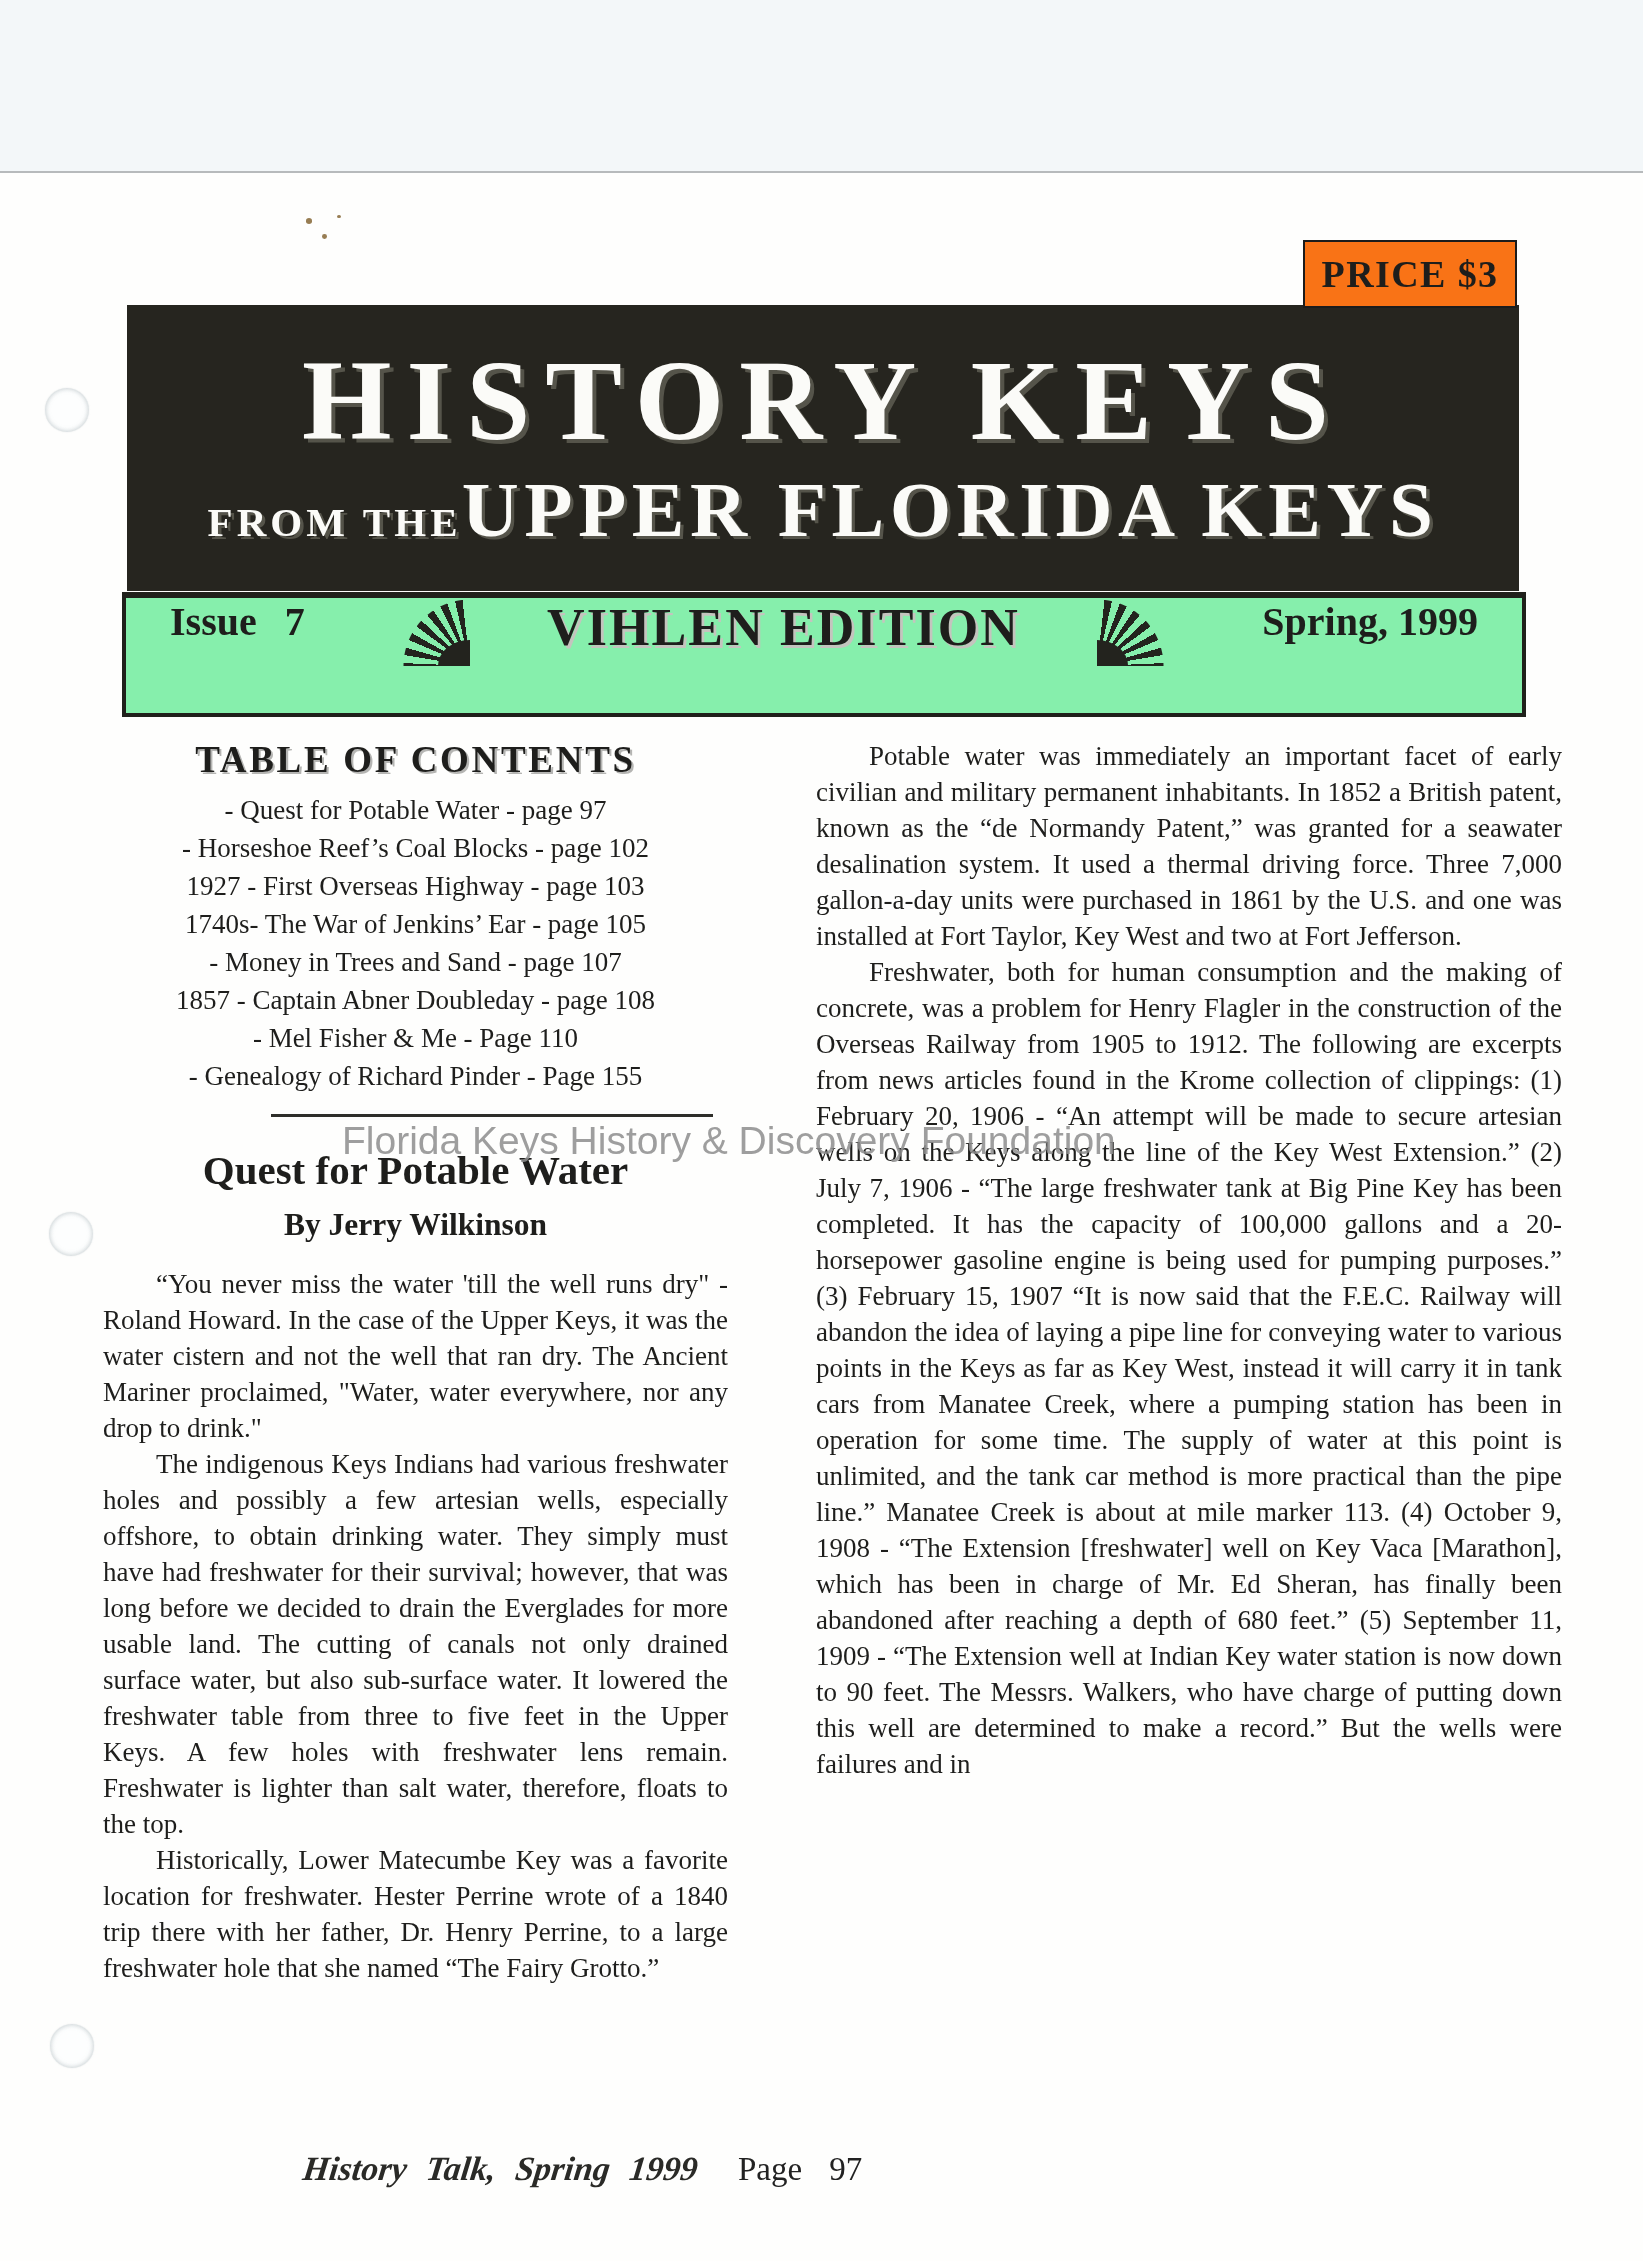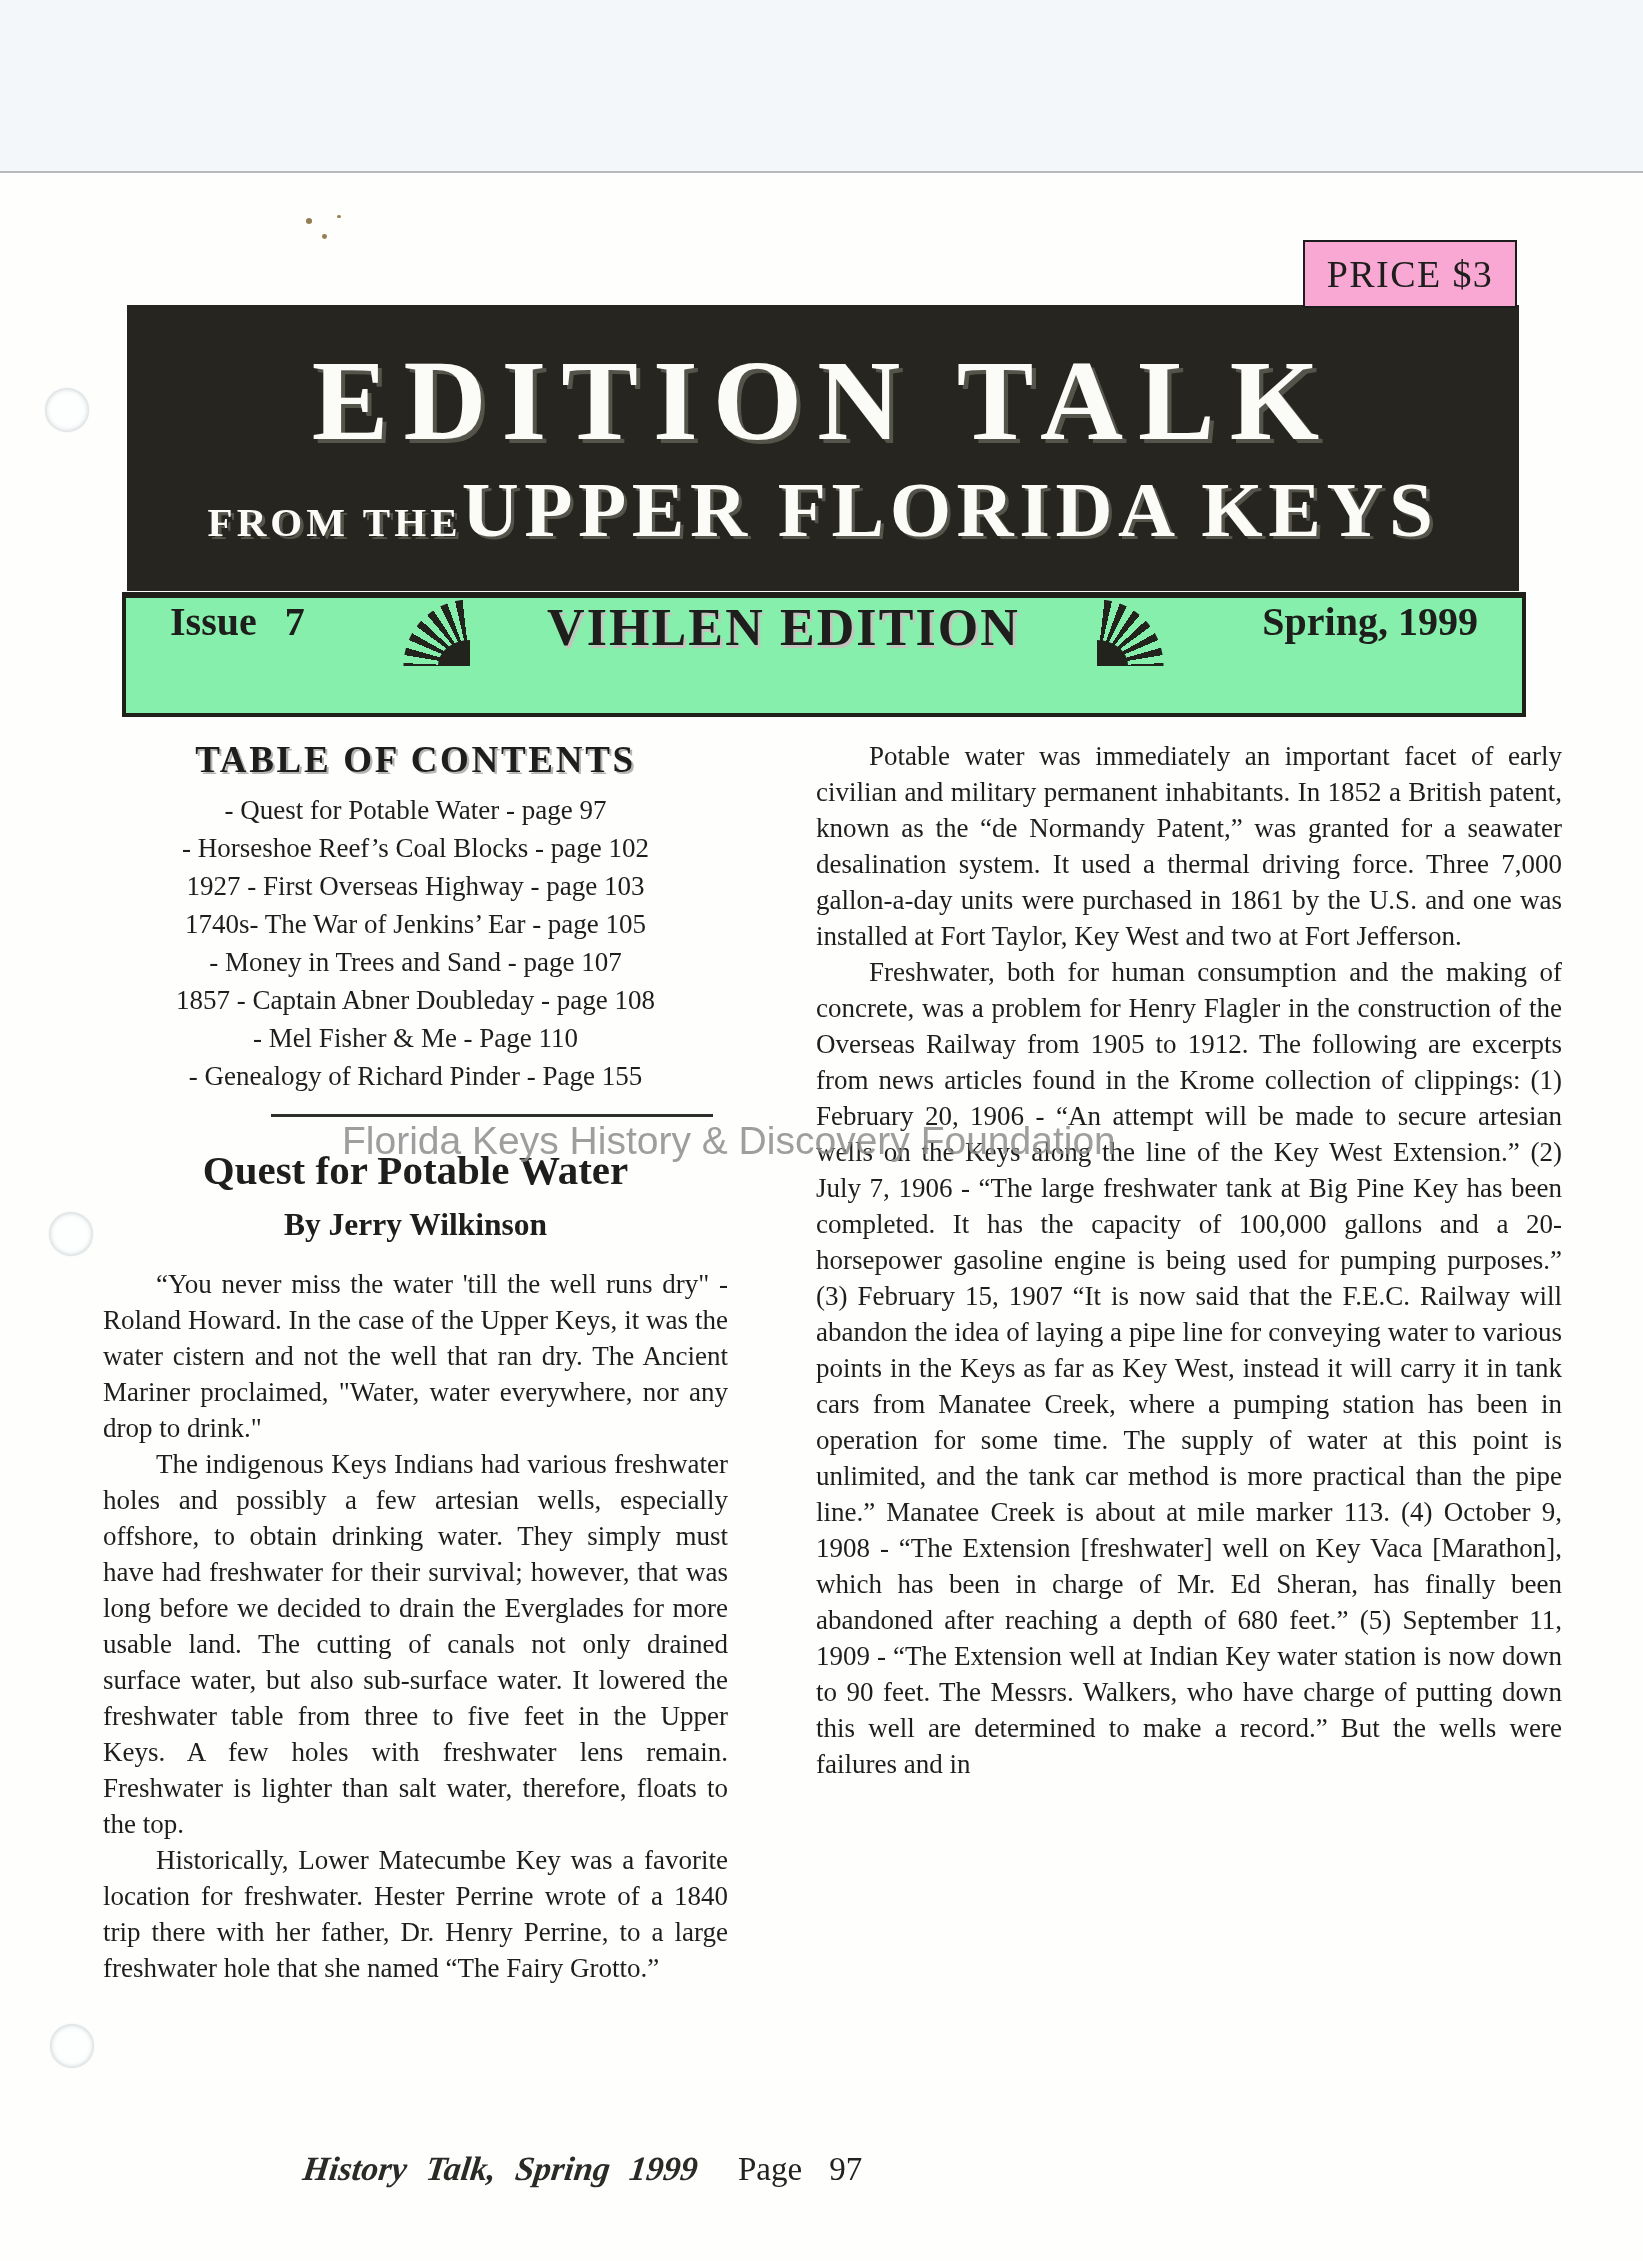--- a/index.html
+++ b/index.html
@@ -14,23 +14,23 @@
   .hole{position:absolute;width:44px;height:44px;border-radius:50%;
         background:radial-gradient(circle,#fdfefe 55%,#edf1f2 100%);
         box-shadow:inset 0 0 5.5px rgba(150,162,168,.55), 0 0 1.4px rgba(170,180,186,.4);}
   .hole1{left:45px;top:388px;} .hole2{left:49px;top:1212px;} .hole3{left:50px;top:2024px;}
 
   
   .speck{position:absolute;border-radius:50%;background:#7d5c28;opacity:.8;}
 
   
   .price-box{position:absolute;left:1303px;top:240px;width:214px;height:68px;
-             background:#f9a8d4;border:2.7px solid #1c1c1c;box-sizing:border-box;
+             background:#f97316;border:2.7px solid #1c1c1c;box-sizing:border-box;
              display:flex;align-items:center;justify-content:center;
-             font-size:38px;font-weight:normal;letter-spacing:1.4px;z-index:4;}
+             font-size:38px;font-weight:bold;letter-spacing:1.4px;z-index:4;}
 
   
   .banner{position:absolute;left:127px;top:305px;width:1392px;height:286px;
           background:#26251f;color:#fbfbf8;text-align:center;box-sizing:border-box;
           padding-top:36px;z-index:2;}
   .banner-line1{font-size:115px;font-weight:bold;letter-spacing:15px;line-height:1.05;
                 text-shadow:4.1px 4.1px 0 #55544a;}
   .banner-line2{margin-top:6.8px;font-size:79px;font-weight:bold;letter-spacing:5.5px;
                 line-height:1.05;text-shadow:3.4px 3.4px 0 #55544a;white-space:nowrap;}
   .banner-line2 .from-the{font-size:41px;letter-spacing:4.1px;}
@@ -88,21 +88,21 @@
   <div class="hole hole2"></div>
   <div class="hole hole3"></div>
 
   <div class="speck" style="left:306px;top:218px;width:6.2px;height:5.5px;"></div>
   <div class="speck" style="left:322px;top:234px;width:4.8px;height:4.8px;"></div>
   <div class="speck" style="left:337px;top:215px;width:4.1px;height:3.4px;"></div>
 
   <div class="price-box">PRICE $3</div>
 
   <div class="banner">
-    <div class="banner-line1">EDITION TALK</div>
+    <div class="banner-line1">HISTORY KEYS</div>
     <div class="banner-line2">
       <span class="from-the">FROM THE</span><span>UPPER FLORIDA KEYS</span>
     </div>
   </div>
 
   <div class="edition">
     <span class="issue">Issue 7</span>
     <span class="fan"></span>
     <span class="edition-title">VIHLEN EDITION</span>
     <span class="fan fan-mirror"></span>

